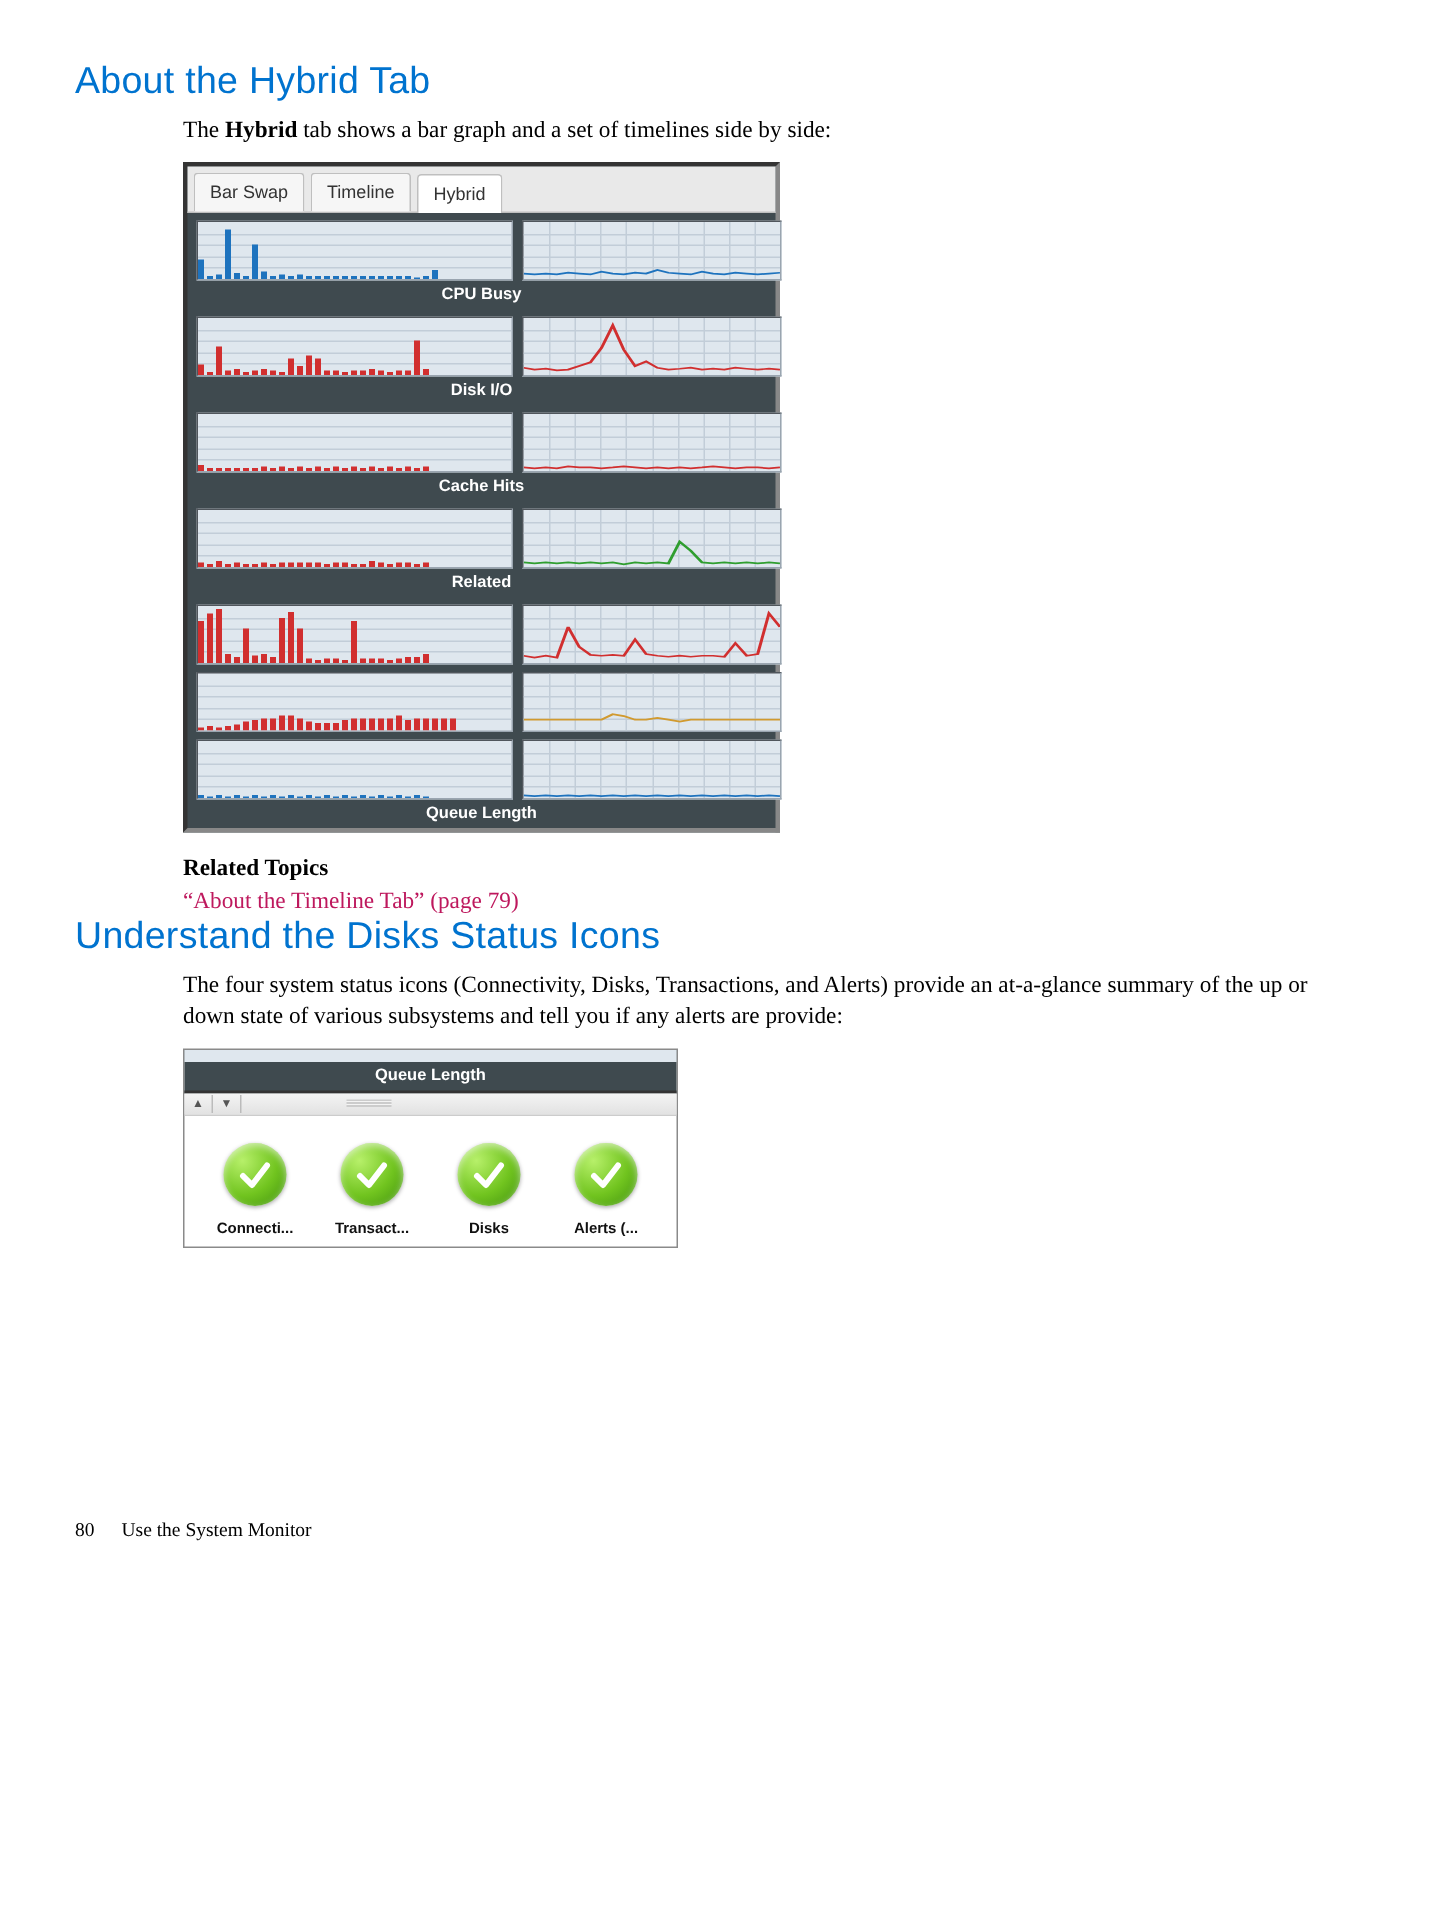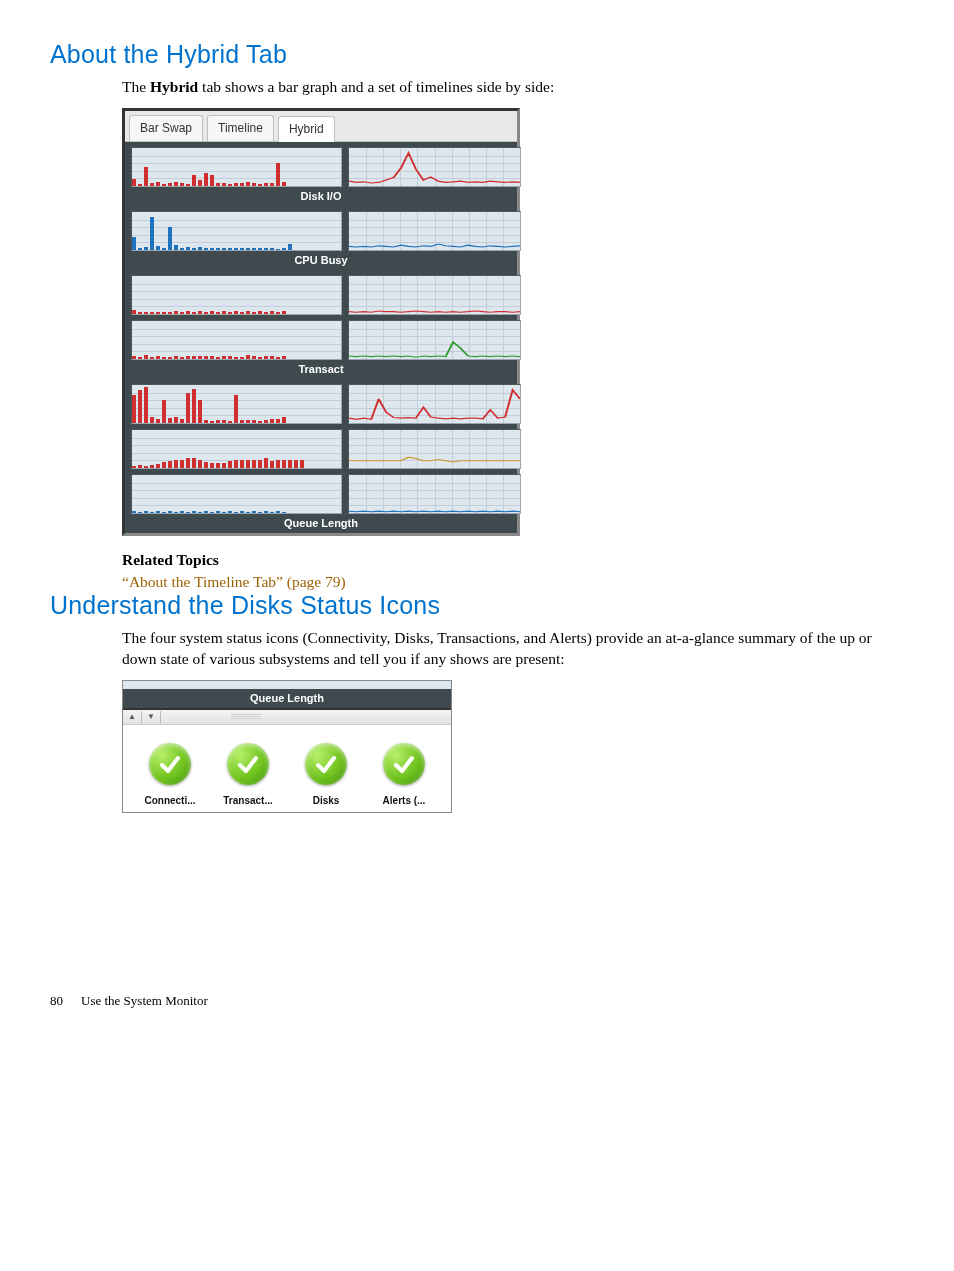--- a/index.html
+++ b/index.html
@@ -21,21 +21,21 @@
     letter-spacing: 0.2px;
   }
   .body-indent {
     margin-left: 72px;
   }
   p {
     margin: 0 0 10px 0;
     line-height: 1.35;
   }
   .bold { font-weight: bold; }
-  .link { color: #a16207; text-decoration: none; }
+  .link { color: #be185d; text-decoration: none; }
 
   
   .hybrid-fig {
     width: 392px;
     border: 3px solid #888;
     border-style: inset;
     background: #3f4a4f;
     margin: 6px 0 14px 0;
   }
   .tabbar {
@@ -177,20 +177,78 @@
     <span>The </span><span class="bold">Hybrid</span><span> tab shows a bar graph and a set of timelines side by side:</span>
   </p>
 
   <div class="hybrid-fig">
     <div class="tabbar">
       <div class="tab">Bar Swap</div>
       <div class="tab">Timeline</div>
       <div class="tab active">Hybrid</div>
     </div>
     <div id="metric-blocks">
+        <div class="metric-block">
+          <div class="metric-pair">
+            <div class="panel bar">
+              <div class="gridline" style="top: 20%;"></div>
+              <div class="gridline" style="top: 40%;"></div>
+              <div class="gridline" style="top: 60%;"></div>
+              <div class="gridline" style="top: 80%;"></div>
+              <div class="bars">
+                <div class="b" style="height: 34.8333%; background: rgb(30, 115, 190);"></div>
+                <div class="b" style="height: 6.33333%; background: rgb(30, 115, 190);"></div>
+                <div class="b" style="height: 7.91667%; background: rgb(30, 115, 190);"></div>
+                <div class="b" style="height: 87.0833%; background: rgb(30, 115, 190);"></div>
+                <div class="b" style="height: 9.5%; background: rgb(30, 115, 190);"></div>
+                <div class="b" style="height: 6.33333%; background: rgb(30, 115, 190);"></div>
+                <div class="b" style="height: 60.1667%; background: rgb(30, 115, 190);"></div>
+                <div class="b" style="height: 12.6667%; background: rgb(30, 115, 190);"></div>
+                <div class="b" style="height: 6.33333%; background: rgb(30, 115, 190);"></div>
+                <div class="b" style="height: 7.91667%; background: rgb(30, 115, 190);"></div>
+                <div class="b" style="height: 4.75%; background: rgb(30, 115, 190);"></div>
+                <div class="b" style="height: 7.91667%; background: rgb(30, 115, 190);"></div>
+                <div class="b" style="height: 6.33333%; background: rgb(30, 115, 190);"></div>
+                <div class="b" style="height: 6.33333%; background: rgb(30, 115, 190);"></div>
+                <div class="b" style="height: 6.33333%; background: rgb(30, 115, 190);"></div>
+                <div class="b" style="height: 4.75%; background: rgb(30, 115, 190);"></div>
+                <div class="b" style="height: 6.33333%; background: rgb(30, 115, 190);"></div>
+                <div class="b" style="height: 6.33333%; background: rgb(30, 115, 190);"></div>
+                <div class="b" style="height: 6.33333%; background: rgb(30, 115, 190);"></div>
+                <div class="b" style="height: 4.75%; background: rgb(30, 115, 190);"></div>
+                <div class="b" style="height: 6.33333%; background: rgb(30, 115, 190);"></div>
+                <div class="b" style="height: 6.33333%; background: rgb(30, 115, 190);"></div>
+                <div class="b" style="height: 6.33333%; background: rgb(30, 115, 190);"></div>
+                <div class="b" style="height: 4.75%; background: rgb(30, 115, 190);"></div>
+                <div class="b" style="height: 3.16667%; background: rgb(30, 115, 190);"></div>
+                <div class="b" style="height: 4.75%; background: rgb(30, 115, 190);"></div>
+                <div class="b" style="height: 15.8333%; background: rgb(30, 115, 190);"></div>
+              </div>
+            </div>
+            <div class="panel line">
+              <div class="gridline" style="top: 20%;"></div>
+              <div class="gridline" style="top: 40%;"></div>
+              <div class="gridline" style="top: 60%;"></div>
+              <div class="gridline" style="top: 80%;"></div>
+              <div class="vgrid" style="left: 10%;"></div>
+              <div class="vgrid" style="left: 20%;"></div>
+              <div class="vgrid" style="left: 30%;"></div>
+              <div class="vgrid" style="left: 40%;"></div>
+              <div class="vgrid" style="left: 50%;"></div>
+              <div class="vgrid" style="left: 60%;"></div>
+              <div class="vgrid" style="left: 70%;"></div>
+              <div class="vgrid" style="left: 80%;"></div>
+              <div class="vgrid" style="left: 90%;"></div>
+              <svg class="spark" viewBox="0 0 100 40" preserveAspectRatio="none">
+                <polyline points="0.0,36.2 4.3,36.8 8.7,36.2 13.0,36.8 17.4,35.6 21.7,36.2 26.1,36.8 30.4,34.9 34.8,36.2 39.1,36.8 43.5,35.6 47.8,36.2 52.2,33.7 56.5,35.6 60.9,36.2 65.2,36.8 69.6,34.9 73.9,36.2 78.3,36.8 82.6,35.6 87.0,36.2 91.3,36.8 95.7,36.2 100.0,35.6" fill="none" stroke="#1e73be" stroke-width="1.2"></polyline>
+              </svg>
+            </div>
+          </div>
+          <div class="metric-title">CPU Busy</div>
+        </div>
         <div class="metric-block">
           <div class="metric-pair">
             <div class="panel bar">
               <div class="gridline" style="top: 20%;"></div>
               <div class="gridline" style="top: 40%;"></div>
               <div class="gridline" style="top: 60%;"></div>
               <div class="gridline" style="top: 80%;"></div>
               <div class="bars">
                 <div class="b" style="height: 19%; background: rgb(209, 47, 47);"></div>
                 <div class="b" style="height: 6.33333%; background: rgb(209, 47, 47);"></div>
@@ -242,78 +300,20 @@
           <div class="metric-title">Disk I/O</div>
         </div>
         <div class="metric-block">
           <div class="metric-pair">
             <div class="panel bar">
               <div class="gridline" style="top: 20%;"></div>
               <div class="gridline" style="top: 40%;"></div>
               <div class="gridline" style="top: 60%;"></div>
               <div class="gridline" style="top: 80%;"></div>
               <div class="bars">
-                <div class="b" style="height: 34.8333%; background: rgb(30, 115, 190);"></div>
-                <div class="b" style="height: 6.33333%; background: rgb(30, 115, 190);"></div>
-                <div class="b" style="height: 7.91667%; background: rgb(30, 115, 190);"></div>
-                <div class="b" style="height: 87.0833%; background: rgb(30, 115, 190);"></div>
-                <div class="b" style="height: 9.5%; background: rgb(30, 115, 190);"></div>
-                <div class="b" style="height: 6.33333%; background: rgb(30, 115, 190);"></div>
-                <div class="b" style="height: 60.1667%; background: rgb(30, 115, 190);"></div>
-                <div class="b" style="height: 12.6667%; background: rgb(30, 115, 190);"></div>
-                <div class="b" style="height: 6.33333%; background: rgb(30, 115, 190);"></div>
-                <div class="b" style="height: 7.91667%; background: rgb(30, 115, 190);"></div>
-                <div class="b" style="height: 4.75%; background: rgb(30, 115, 190);"></div>
-                <div class="b" style="height: 7.91667%; background: rgb(30, 115, 190);"></div>
-                <div class="b" style="height: 6.33333%; background: rgb(30, 115, 190);"></div>
-                <div class="b" style="height: 6.33333%; background: rgb(30, 115, 190);"></div>
-                <div class="b" style="height: 6.33333%; background: rgb(30, 115, 190);"></div>
-                <div class="b" style="height: 4.75%; background: rgb(30, 115, 190);"></div>
-                <div class="b" style="height: 6.33333%; background: rgb(30, 115, 190);"></div>
-                <div class="b" style="height: 6.33333%; background: rgb(30, 115, 190);"></div>
-                <div class="b" style="height: 6.33333%; background: rgb(30, 115, 190);"></div>
-                <div class="b" style="height: 4.75%; background: rgb(30, 115, 190);"></div>
-                <div class="b" style="height: 6.33333%; background: rgb(30, 115, 190);"></div>
-                <div class="b" style="height: 6.33333%; background: rgb(30, 115, 190);"></div>
-                <div class="b" style="height: 6.33333%; background: rgb(30, 115, 190);"></div>
-                <div class="b" style="height: 4.75%; background: rgb(30, 115, 190);"></div>
-                <div class="b" style="height: 3.16667%; background: rgb(30, 115, 190);"></div>
-                <div class="b" style="height: 4.75%; background: rgb(30, 115, 190);"></div>
-                <div class="b" style="height: 15.8333%; background: rgb(30, 115, 190);"></div>
-              </div>
-            </div>
-            <div class="panel line">
-              <div class="gridline" style="top: 20%;"></div>
-              <div class="gridline" style="top: 40%;"></div>
-              <div class="gridline" style="top: 60%;"></div>
-              <div class="gridline" style="top: 80%;"></div>
-              <div class="vgrid" style="left: 10%;"></div>
-              <div class="vgrid" style="left: 20%;"></div>
-              <div class="vgrid" style="left: 30%;"></div>
-              <div class="vgrid" style="left: 40%;"></div>
-              <div class="vgrid" style="left: 50%;"></div>
-              <div class="vgrid" style="left: 60%;"></div>
-              <div class="vgrid" style="left: 70%;"></div>
-              <div class="vgrid" style="left: 80%;"></div>
-              <div class="vgrid" style="left: 90%;"></div>
-              <svg class="spark" viewBox="0 0 100 40" preserveAspectRatio="none">
-                <polyline points="0.0,36.2 4.3,36.8 8.7,36.2 13.0,36.8 17.4,35.6 21.7,36.2 26.1,36.8 30.4,34.9 34.8,36.2 39.1,36.8 43.5,35.6 47.8,36.2 52.2,33.7 56.5,35.6 60.9,36.2 65.2,36.8 69.6,34.9 73.9,36.2 78.3,36.8 82.6,35.6 87.0,36.2 91.3,36.8 95.7,36.2 100.0,35.6" fill="none" stroke="#1e73be" stroke-width="1.2"></polyline>
-              </svg>
-            </div>
-          </div>
-          <div class="metric-title">CPU Busy</div>
-        </div>
-        <div class="metric-block">
-          <div class="metric-pair">
-            <div class="panel bar">
-              <div class="gridline" style="top: 20%;"></div>
-              <div class="gridline" style="top: 40%;"></div>
-              <div class="gridline" style="top: 60%;"></div>
-              <div class="gridline" style="top: 80%;"></div>
-              <div class="bars">
                 <div class="b" style="height: 9.5%; background: rgb(209, 47, 47);"></div>
                 <div class="b" style="height: 6.33333%; background: rgb(209, 47, 47);"></div>
                 <div class="b" style="height: 4.75%; background: rgb(209, 47, 47);"></div>
                 <div class="b" style="height: 6.33333%; background: rgb(209, 47, 47);"></div>
                 <div class="b" style="height: 4.75%; background: rgb(209, 47, 47);"></div>
                 <div class="b" style="height: 6.33333%; background: rgb(209, 47, 47);"></div>
                 <div class="b" style="height: 4.75%; background: rgb(209, 47, 47);"></div>
                 <div class="b" style="height: 7.91667%; background: rgb(209, 47, 47);"></div>
                 <div class="b" style="height: 6.33333%; background: rgb(209, 47, 47);"></div>
                 <div class="b" style="height: 7.91667%; background: rgb(209, 47, 47);"></div>
@@ -347,20 +347,21 @@
               <div class="vgrid" style="left: 50%;"></div>
               <div class="vgrid" style="left: 60%;"></div>
               <div class="vgrid" style="left: 70%;"></div>
               <div class="vgrid" style="left: 80%;"></div>
               <div class="vgrid" style="left: 90%;"></div>
               <svg class="spark" viewBox="0 0 100 40" preserveAspectRatio="none">
                 <polyline points="0.0,37.5 4.3,38.1 8.7,37.5 13.0,38.1 17.4,36.8 21.7,37.5 26.1,37.5 30.4,38.1 34.8,37.5 39.1,36.8 43.5,37.5 47.8,38.1 52.2,37.5 56.5,38.1 60.9,37.5 65.2,38.1 69.6,37.5 73.9,36.8 78.3,37.5 82.6,38.1 87.0,37.5 91.3,37.5 95.7,38.1 100.0,37.5" fill="none" stroke="#d12f2f" stroke-width="1.2"></polyline>
               </svg>
             </div>
           </div>
+          <div class="metric-title">Cache Hits</div>
         </div>
         <div class="metric-block">
           <div class="metric-pair">
             <div class="panel bar">
               <div class="gridline" style="top: 20%;"></div>
               <div class="gridline" style="top: 40%;"></div>
               <div class="gridline" style="top: 60%;"></div>
               <div class="gridline" style="top: 80%;"></div>
               <div class="bars">
                 <div class="b" style="height: 7.91667%; background: rgb(209, 47, 47);"></div>
@@ -403,21 +404,21 @@
               <div class="vgrid" style="left: 50%;"></div>
               <div class="vgrid" style="left: 60%;"></div>
               <div class="vgrid" style="left: 70%;"></div>
               <div class="vgrid" style="left: 80%;"></div>
               <div class="vgrid" style="left: 90%;"></div>
               <svg class="spark" viewBox="0 0 100 40" preserveAspectRatio="none">
                 <polyline points="0.0,36.8 4.3,37.5 8.7,36.8 13.0,37.5 17.4,36.8 21.7,37.5 26.1,36.8 30.4,37.5 34.8,36.8 39.1,38.1 43.5,36.8 47.8,37.5 52.2,36.8 56.5,37.5 60.9,22.3 65.2,28.6 69.6,36.8 73.9,37.5 78.3,36.8 82.6,37.5 87.0,36.8 91.3,37.5 95.7,36.8 100.0,37.5" fill="none" stroke="#2f9e2f" stroke-width="1.2"></polyline>
               </svg>
             </div>
           </div>
-          <div class="metric-title">Transact</div>
+          <div class="metric-title">Related</div>
         </div>
         <div class="metric-block">
           <div class="metric-pair">
             <div class="panel bar">
               <div class="gridline" style="top: 20%;"></div>
               <div class="gridline" style="top: 40%;"></div>
               <div class="gridline" style="top: 60%;"></div>
               <div class="gridline" style="top: 80%;"></div>
               <div class="bars">
                 <div class="b" style="height: 73.5484%; background: rgb(209, 47, 47);"></div>
@@ -586,21 +587,21 @@
         </div>
       </div>
   </div>
 
   <p class="bold" style="margin-bottom:2px">Related Topics</p>
   <div><a class="link" href="#">“About the Timeline Tab” (page 79)</a></div>
 </div>
 
 <h2>Understand the Disks Status Icons</h2>
 <div class="body-indent">
-  <p>The four system status icons (Connectivity, Disks, Transactions, and Alerts) provide an at-a-glance summary of the up or down state of various subsystems and tell you if any shows are present:</p>
+  <p>The four system status icons (Connectivity, Disks, Transactions, and Alerts) provide an at-a-glance summary of the up or down state of various subsystems and tell you if any alerts are provide:</p>
 
   <div class="status-fig">
     <div class="qhead">Queue Length</div>
     <div class="sortbar">
       <div class="sortbtn">▲</div>
       <div class="sortbtn">▼</div>
       <div class="sort-grip"></div>
     </div>
     <div class="icon-row" id="status-icon-row">
         <div class="icon-cell">

